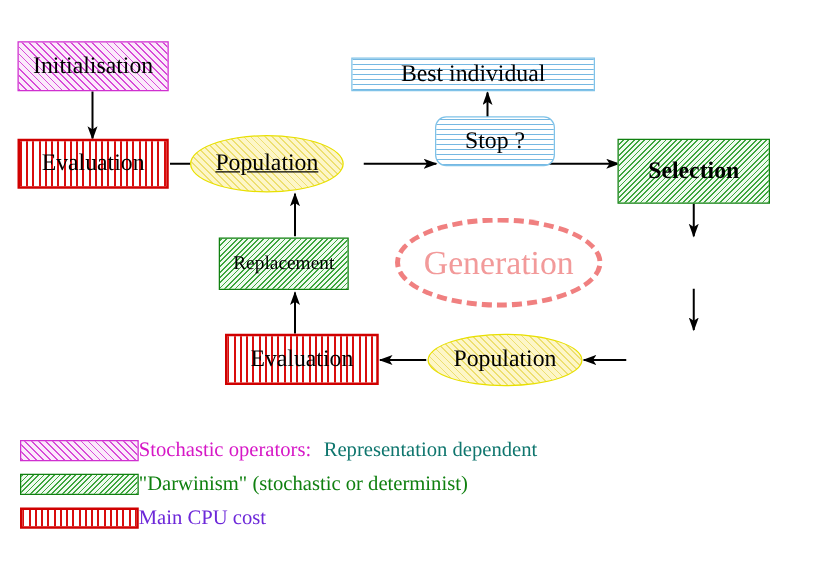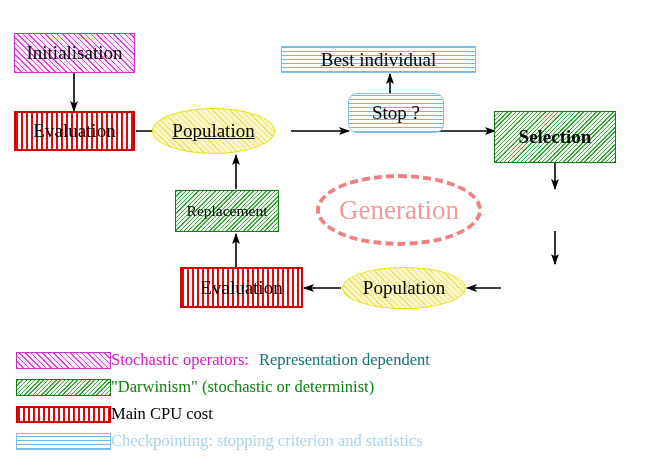--- a/index.html
+++ b/index.html
@@ -114,21 +114,21 @@
     height: 17px;
     flex: 0 0 auto;
   }
   .legend-label {
     font-size: 16.5px;
     white-space: pre;
   }
   .lt-magenta { color: #d618c6; }
   .lt-gold    { color: #0f766e; }
   .lt-green   { color: #108010; }
-  .lt-red     { color: #000000; }
+  .lt-red     { color: #6d28d9; }
   .lt-blue    { color: #a8d4ef; }
 </style>
 </head>
 <body>
 
 <div id="canvas">
 
   <svg id="wires" viewBox="0 0 670 465" xmlns="http://www.w3.org/2000/svg">
     <defs>
       <marker id="ah" markerWidth="12" markerHeight="12" refX="10" refY="4" orient="auto" markerUnits="userSpaceOnUse">
@@ -214,20 +214,16 @@
     <div class="legend-row" style="left:16px; top:377px;">
       <span class="legend-swatch fill-green"></span>
       <span class="legend-label lt-green">"Darwinism" (stochastic or determinist)</span>
     </div>
 
     <div class="legend-row" style="left:16px; top:404px;">
       <span class="legend-swatch fill-red"></span>
       <span class="legend-label lt-red">Main CPU cost</span>
     </div>
 
-    <div class="legend-row" style="left:16px; top:431px;">
-      <span class="legend-swatch fill-blue"></span>
-      <span class="legend-label lt-blue">Checkpointing: stopping criterion and statistics</span>
-    </div>
 
   </div>
 
 </div>
 
 </body></html>

